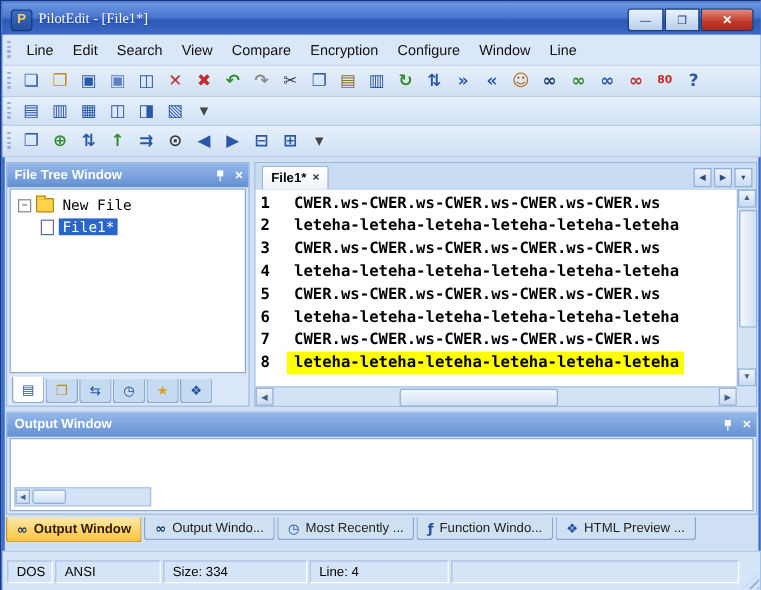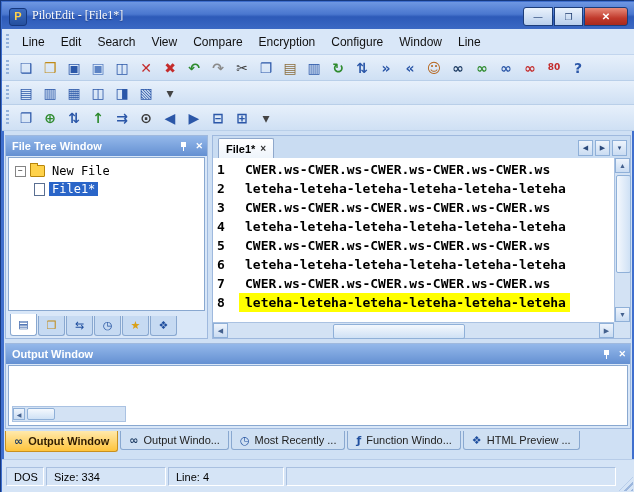--- a/index.html
+++ b/index.html
@@ -380,19 +380,20 @@
         <span>Function Windo...</span>
       </span>
       <span class="btab">
         <span class="bticon" style="color: rgb(31, 78, 158);">❖</span>
         <span>HTML Preview ...</span>
       </span>
     </div>
 
   <div class="status" id="status-items">
       <span class="seg seg0">DOS</span>
+      <span class="seg seg1">ANSI</span>
       <span class="seg seg3">Size: 334</span>
       <span class="seg seg4">Line: 4</span>
       <span class="seg fill"></span>
     </div>
   <div class="sgrip"></div>
 
 </div>
 
 </body></html>

